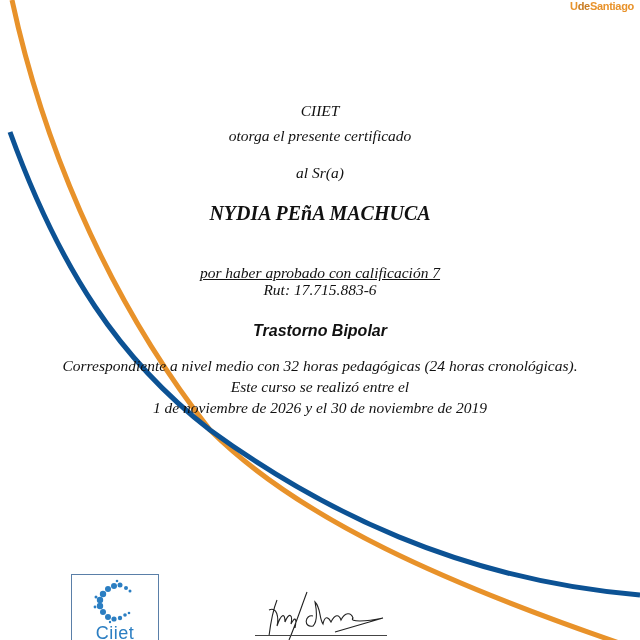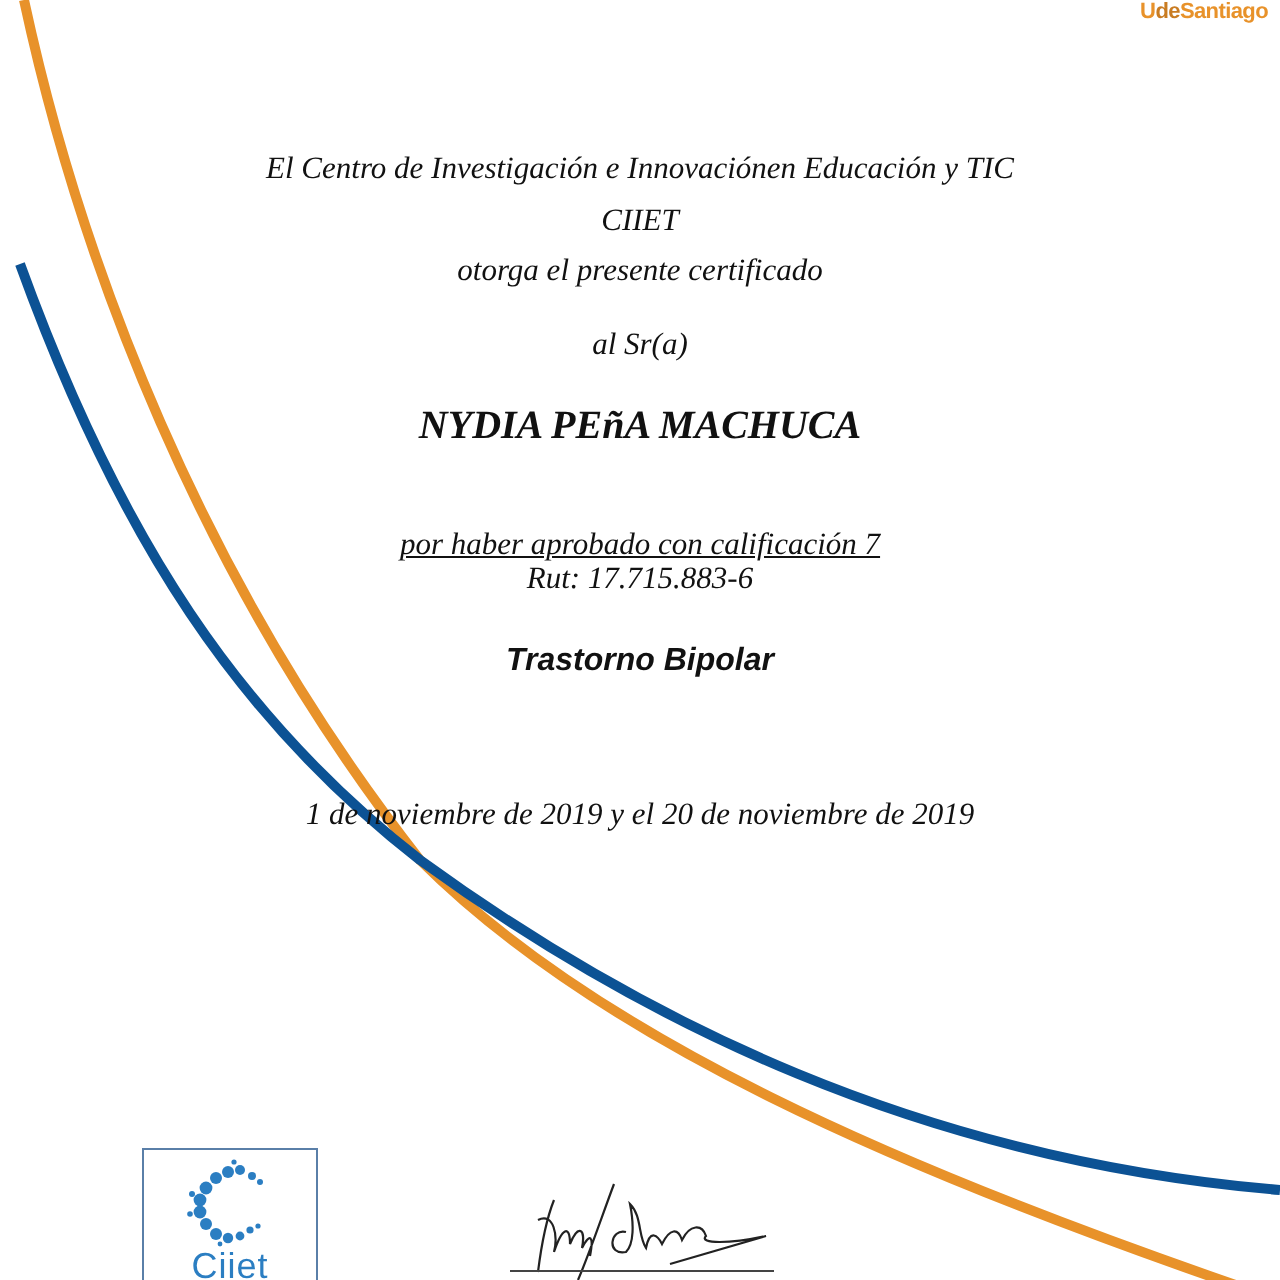--- a/index.html
+++ b/index.html
@@ -28,33 +28,34 @@
 <div class="content">
 
   <div class="logo-top">
     <svg class="dots" viewBox="0 0 60 8">
       <ellipse cx="8" cy="3" rx="5" ry="3" fill="#b58a3a"></ellipse>
       <ellipse cx="52" cy="3" rx="5" ry="3" fill="#b58a3a"></ellipse>
     </svg>
     <span>U</span><span class="de">de</span><span>Santiago</span>
   </div>
 
-  <div class="line" style="top:76px;">El Centro de Investigación e Innovaciónen Educación y TIC</div>
   <div class="line" style="top:102px;">CIIET</div>
   <div class="line" style="top:127px;">otorga el presente certificado</div>
   <div class="line name" style="top:202px;">NYDIA PEñA MACHUCA</div>
 
   <div class="line" style="top:164px;">al Sr(a)</div>
 
   <div class="line" style="top:243px;margin-top:38px;">Rut: 17.715.883-6</div>
   <div class="line" style="top:264px;text-decoration:underline;">por haber aprobado con calificación 7</div>
 
   <div class="line course" style="top:320px;">Trastorno Bipolar</div>
 
-  <div class="line" style="top:399px;">1 de noviembre de 2019 y el 20 de noviembre de 2019</div>
+  <div class="line" style="top:357px;">Correspondiente a nivel medio con 32 horas pedagógicas (24 horas cronológicas).</div>
+  <div class="line" style="top:378px;">Este curso se realizó entre el</div>
+  <div class="line" style="top:399px;">1 de noviembre de 2026 y el 30 de noviembre de 2019</div>
 
   <div class="ciiet-box">
     <svg width="86" height="50" viewBox="0 0 86 50" style="position:absolute;left:0;top:2px;">
       <g fill="#2b7ec2">
         <circle cx="48" cy="8" r="2.5"></circle>
           <circle cx="42" cy="9" r="3"></circle>
           <circle cx="36" cy="12" r="3"></circle>
         <circle cx="31" cy="17" r="3.2"></circle>
           <circle cx="28" cy="23" r="3.2"></circle>
           <circle cx="28" cy="29" r="3.2"></circle>

